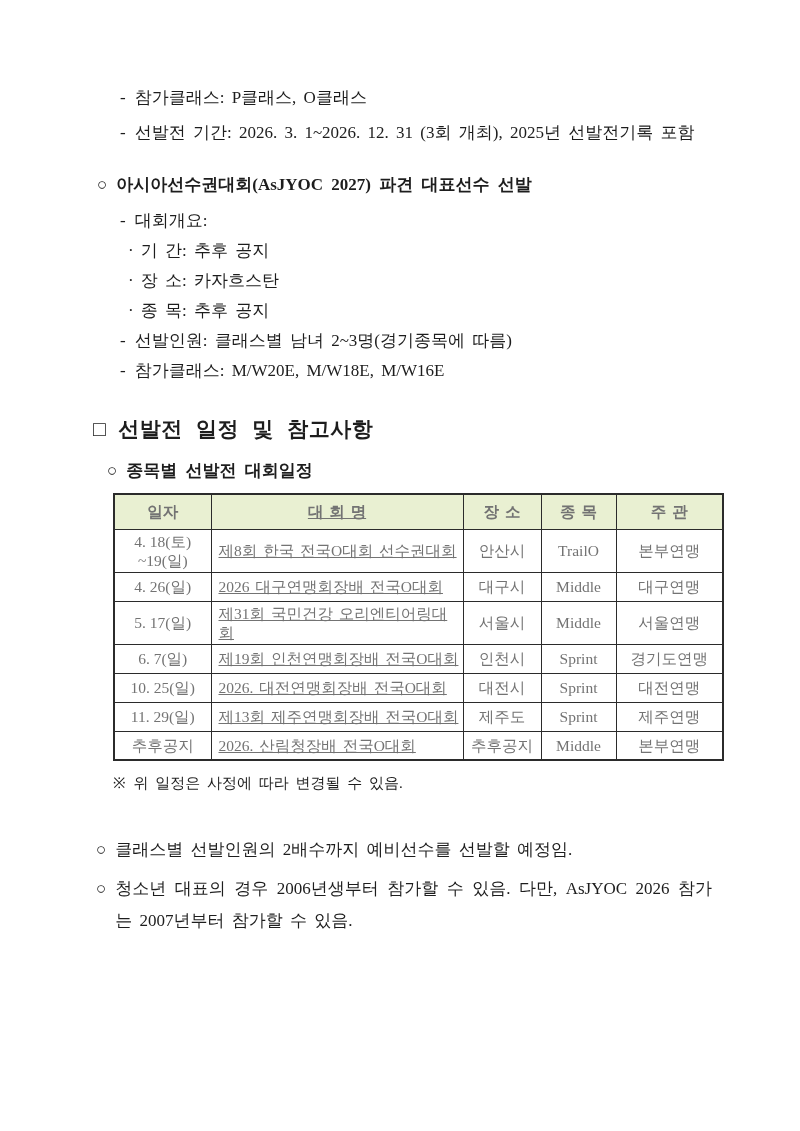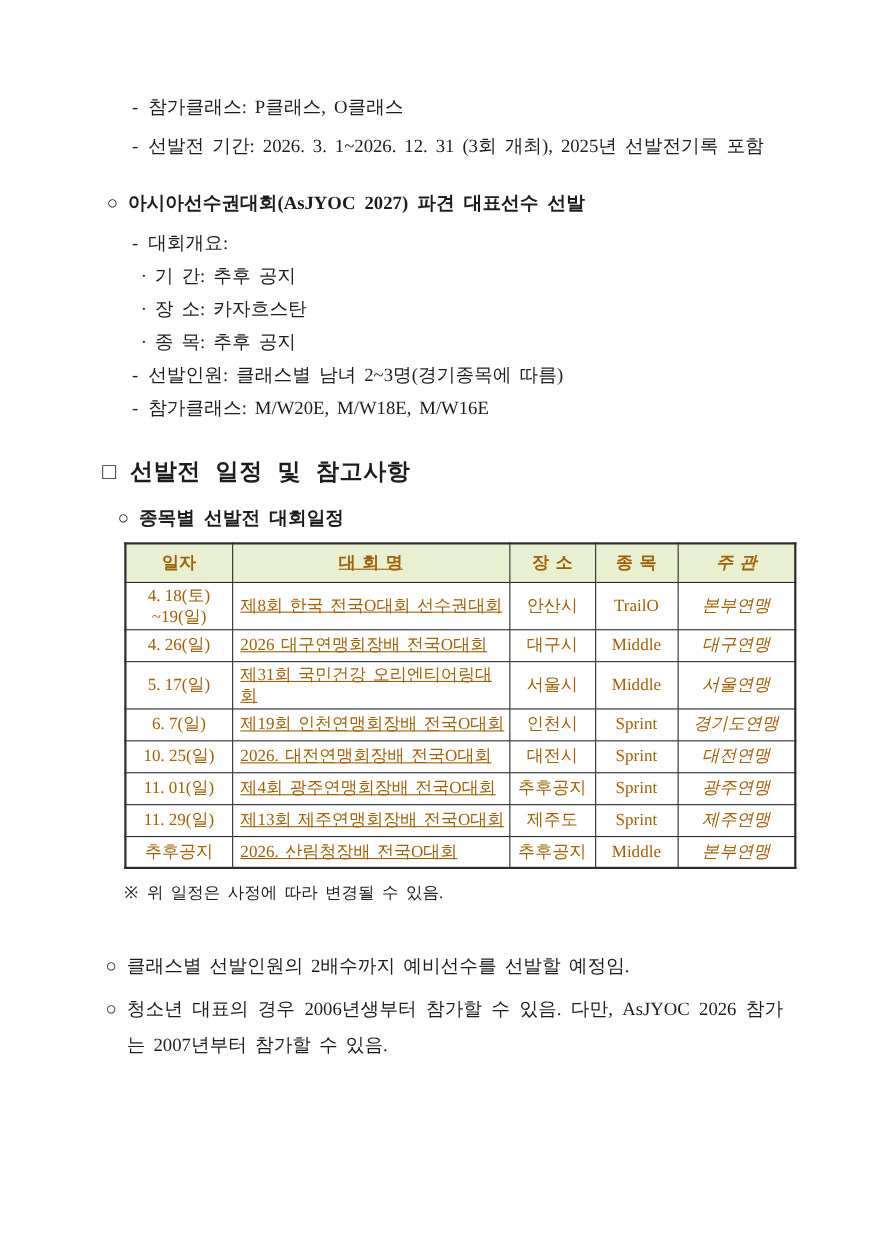--- a/index.html
+++ b/index.html
@@ -71,34 +71,34 @@
     border: 2px solid #2b2b2b;
     font-size: 15.5px;
     table-layout: fixed;
   }
   .schedule th, .schedule td {
     border: 1px solid #2b2b2b;
     text-align: center;
     vertical-align: middle;
     padding: 2px 3px;
     line-height: 19px;
-    color: #a16207;
+    color: #737373;
   }
   .schedule th {
     background: #e9f0d2;
     font-weight: bold;
     height: 35px;
     word-spacing: 2px;
   }
   .schedule td { height: 29px; }
   .col-date  { width: 97px;  white-space: pre-line; }
   .col-name  { width: 252px; text-decoration: underline; }
   .col-place { width: 78px; margin-left: 41px;  }
   .col-type  { width: 75px;  }
-  .col-org   { width: 107px; font-style: italic;  }
+  .col-org   { width: 107px;  }
   .schedule td.cell-name { text-align: left; padding-left: 7px; word-spacing: 2px; }
 
   .table-note { margin-top: 11px; margin-left: 23px; font-size: 15px; line-height: 22px; word-spacing: 3px; }
   .table-note .bullet { margin-right: 8px; }
 
   
   .footer-notes { margin-top: 40px; }
   .footer-item { margin-left: 6px; line-height: 26px; margin-bottom: 7px; }
   .footer-item .txt { line-height: 32px; text-align: justify; }
   .footer-item .bullet { line-height: 32px; }
@@ -202,27 +202,20 @@
         <td class="col-org cell-org">경기도연맹</td>
       </tr>
           <tr>
         <td class="col-date cell-date">10. 25(일)</td>
         <td class="col-name cell-name">2026. 대전연맹회장배 전국O대회</td>
         <td class="col-place cell-place">대전시</td>
         <td class="col-type cell-type">Sprint</td>
         <td class="col-org cell-org">대전연맹</td>
       </tr>
           <tr>
-        <td class="col-date cell-date">11. 01(일)</td>
-        <td class="col-name cell-name">제4회 광주연맹회장배 전국O대회</td>
-        <td class="col-place cell-place">추후공지</td>
-        <td class="col-type cell-type">Sprint</td>
-        <td class="col-org cell-org">광주연맹</td>
-      </tr>
-          <tr>
         <td class="col-date cell-date">11. 29(일)</td>
         <td class="col-name cell-name">제13회 제주연맹회장배 전국O대회</td>
         <td class="col-place cell-place">제주도</td>
         <td class="col-type cell-type">Sprint</td>
         <td class="col-org cell-org">제주연맹</td>
       </tr>
           <tr>
         <td class="col-date cell-date">추후공지</td>
         <td class="col-name cell-name">2026. 산림청장배 전국O대회</td>
         <td class="col-place cell-place">추후공지</td>

